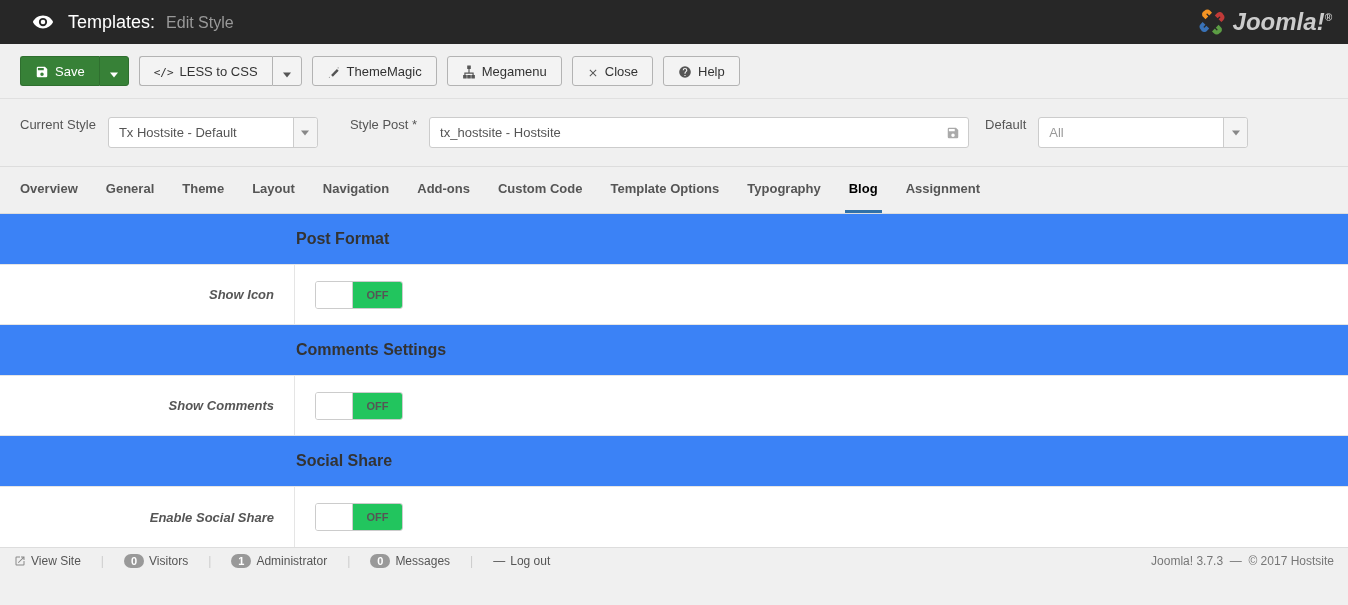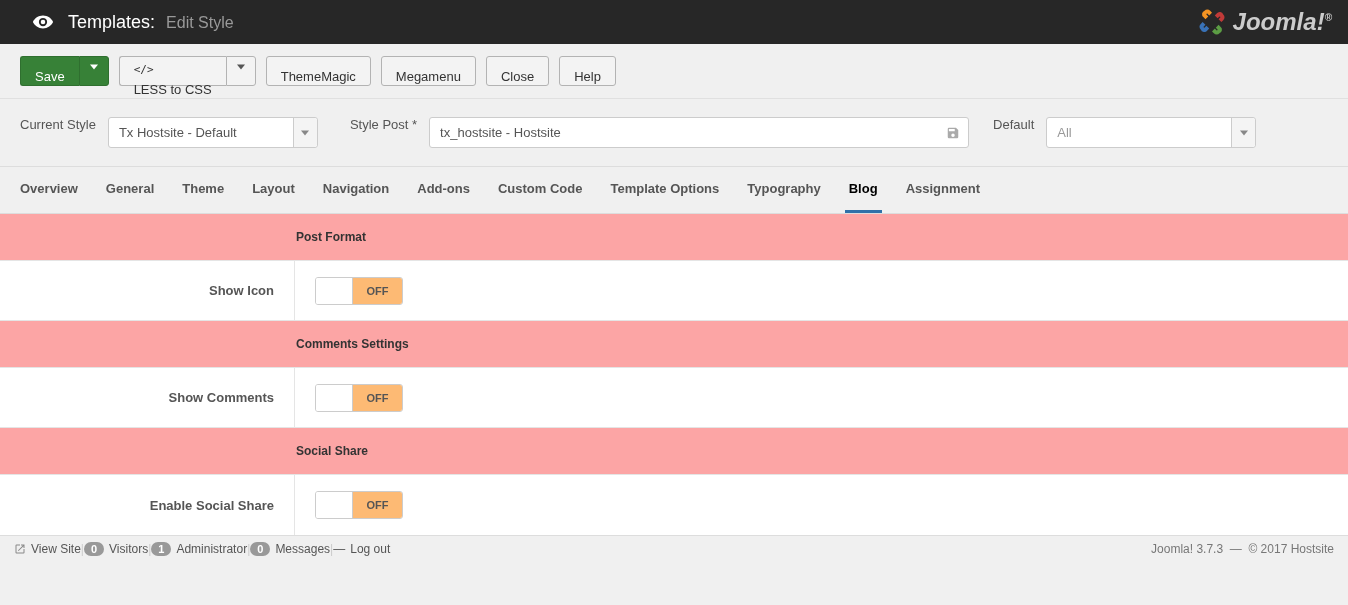--- a/index.html
+++ b/index.html
@@ -10,21 +10,21 @@
 .eye-icon { margin-right: 14px; }
 .header-title { font-size: 18px; font-weight: normal; color: #fff; }
 .header-subtitle { font-size: 16px; color: #999; margin-left: 6px; font-weight: normal; }
 .joomla-logo { position: absolute; right: 16px; display: flex; align-items: center; }
 .joomla-text { color: #ccc; font-size: 24px; font-weight: bold; margin-left: 6px; font-style: italic; }
 .joomla-text sup { font-size: 10px; }
 
 
 .toolbar { background: #f0f0f0; padding: 12px 20px; display: flex; gap: 10px; }
 .btn-group { display: flex; }
-.btn { background: #f3f3f3; border: 1px solid #b3b3b3; padding: 6px 14px; font-size: 13px; color: #333; cursor: pointer; display: inline-flex; align-items: flex-start; gap: 6px; height: 30px; flex-direction: column; }
+.btn { background: #f3f3f3; border: 1px solid #b3b3b3; padding: 6px 14px; font-size: 13px; color: #333; cursor: pointer; display: inline-flex; align-items: flex-end; gap: 6px; height: 30px; }
 .btn-primary { background: #378137; color: #fff; border-color: #2f6f2f; }
 .btn-split-left { border-radius: 3px 0 0 3px; border-right: none; }
 .btn-split-right { border-radius: 0 3px 3px 0; padding: 6px 10px; border-left: 1px solid #2f6f2f; }
 .btn-split-right-gray { border-radius: 0 3px 3px 0; padding: 6px 10px; border-left: 1px solid #b3b3b3; }
 .btn-single { border-radius: 3px; }
 
 
 .form-row { background: #f0f0f0; padding: 18px 20px; display: flex; align-items: flex-start; gap: 12px; border-top: 1px solid #e0e0e0; border-bottom: 1px solid #ddd; }
 .form-label { color: #555; font-size: 13px; }
 .select-box { background: #fff; border: 1px solid #ccc; border-radius: 3px; padding: 7px 10px; display: flex; align-items: center; position: relative; min-width: 190px; color: #555; }
@@ -32,30 +32,30 @@
 .input-text { background: #fff; border: 1px solid #ccc; border-radius: 3px; padding: 7px 10px; width: 540px; color: #555; position: relative; display: flex; align-items: center; }
 .input-save-icon { position: absolute; right: 8px; color: #999; }
 
 
 .tabs { background: #f0f0f0; display: flex; gap: 20px; padding: 0 16px; border-bottom: 1px solid #ddd; }
 .tab { padding: 14px 4px 14px; color: #555; font-weight: bold; font-size: 13px; cursor: pointer; border-bottom: 3px solid transparent; }
 .tab.active { color: #000; border-bottom-color: #3071a9; }
 
 
 .content { background: #fff; }
-.section-header { background: #fca5a5; padding: 16px 0 16px 296px; font-size: 12px; font-weight: bold; color: #333; border-bottom: 1px solid #e5e5e5; }
+.section-header { background: #3b82f6; padding: 16px 0 16px 296px; font-size: 16px; font-weight: bold; color: #333; border-bottom: 1px solid #e5e5e5; }
 .field-row { display: flex; align-items: center; background: #fff; min-height: 60px; border-bottom: 1px solid #e5e5e5; }
-.field-label { width: 295px; text-align: right; padding-right: 20px; font-weight: bold; color: #555; border-right: 1px solid #e5e5e5; align-self: stretch; display: flex; align-items: center; justify-content: flex-end; }
+.field-label { width: 295px; text-align: right; padding-right: 20px; font-weight: bold; color: #555; border-right: 1px solid #e5e5e5; align-self: stretch; display: flex; align-items: center; justify-content: flex-end; font-style: italic; }
 .field-control { padding-left: 20px; }
 .toggle { display: flex; border-radius: 3px; overflow: hidden; border: 1px solid #ccc; width: 88px; height: 28px; }
 .toggle-on { width: 36px; background: #fff; }
-.toggle-off { flex: 1; background: #fdba74; color: #555; display: flex; align-items: center; justify-content: center; font-size: 11px; font-weight: bold; border-left: 1px solid #ccc; }
-
-
-.footer { background: #f0f0f0; border-top: 1px solid #ddd; padding: 6px 14px; display: flex; align-items: center; font-size: 12px; color: #555; gap: 0; }
+.toggle-off { flex: 1; background: #22c55e; color: #555; display: flex; align-items: center; justify-content: center; font-size: 11px; font-weight: bold; border-left: 1px solid #ccc; }
+
+
+.footer { background: #f0f0f0; border-top: 1px solid #ddd; padding: 6px 14px; display: flex; align-items: center; font-size: 12px; color: #555; gap: 20px; }
 .footer-link { display: inline-flex; align-items: center; gap: 5px; cursor: pointer; }
 .footer-sep { color: #ccc; }
 .badge { background: #999; color: #fff; border-radius: 9px; padding: 1px 7px; font-size: 11px; font-weight: bold; }
 .footer-right { margin-left: auto; color: #777; }
 
 svg { display: block; }
 </style>
 </head>
 <body>
 
@@ -149,21 +149,21 @@
   </div>
   <span class="form-label" style="margin-left:20px">Style Post *</span>
   <div class="input-text">
     <span>tx_hostsite - Hostsite</span>
     <span class="input-save-icon">
         <svg width="14" height="14" viewBox="0 0 24 24" fill="#aaa">
           <path d="M17 3H5a2 2 0 0 0-2 2v14a2 2 0 0 0 2 2h14a2 2 0 0 0 2-2V7l-4-4zm-5 16a3 3 0 1 1 0-6 3 3 0 0 1 0 6zm3-10H5V5h10v4z"></path>
         </svg>
       </span>
   </div>
-  <span class="form-label" style="margin-left:12px">Default</span>
+  <span class="form-label" style="margin-left:4px">Default</span>
   <div class="select-box" style="min-width:210px;color:#999">
     <span>All</span>
     <span class="select-caret">
         <svg width="8" height="8" viewBox="0 0 10 6" fill="#888">
           <path d="M0 0l5 6 5-6z"></path>
         </svg>
       </span>
   </div>
 </div>
 

